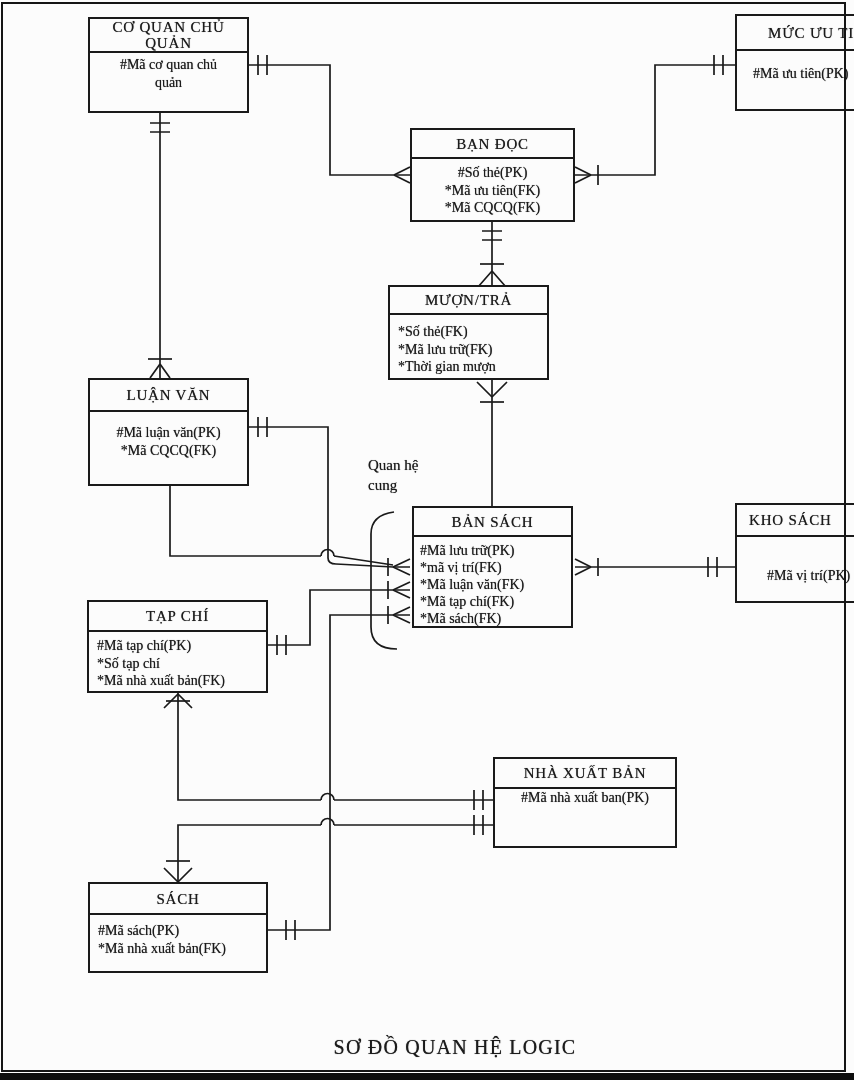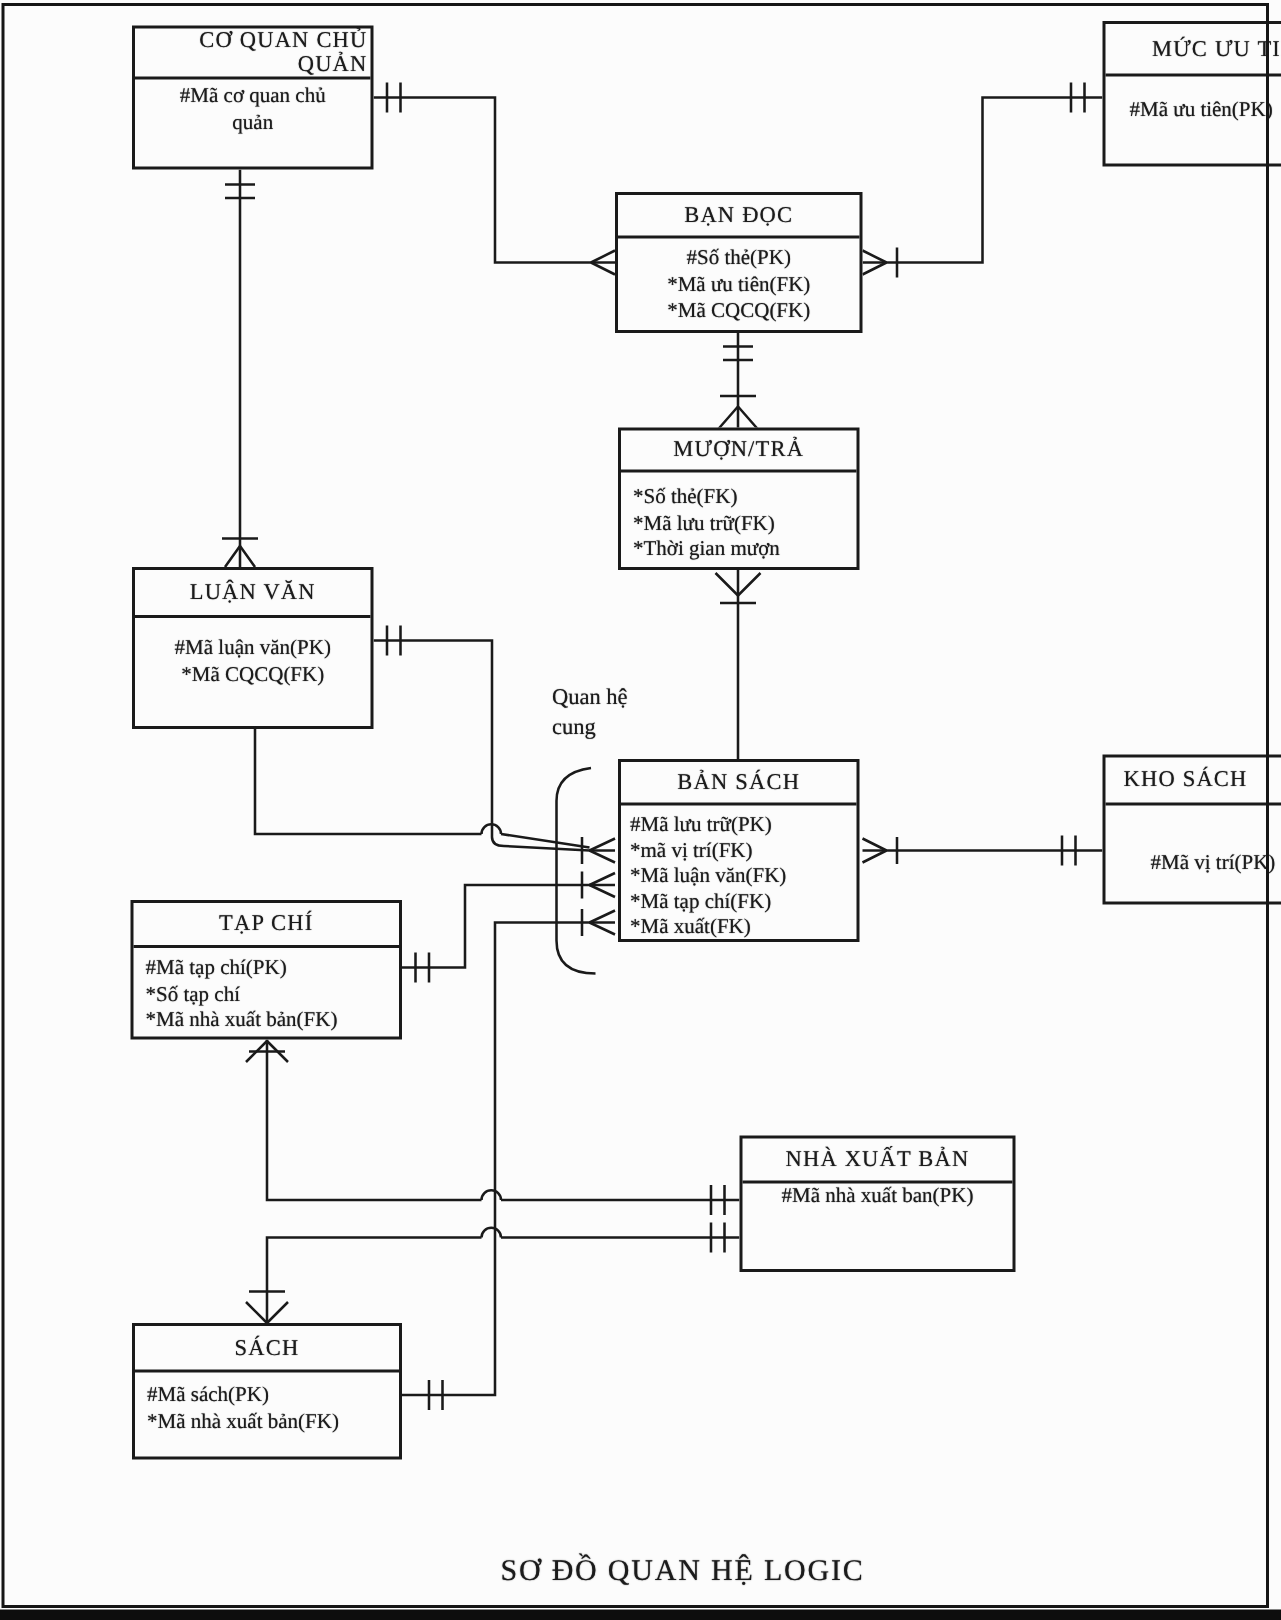--- a/index.html
+++ b/index.html
@@ -24,21 +24,21 @@
     background:#fcfcfc;
     border:2px solid #1a1a1a;
     box-sizing:border-box;
     text-shadow:0 0 0.7px rgba(25,25,25,0.75);
   }
   .entity-header{
     border-bottom:2px solid #1a1a1a;
     box-sizing:border-box;
     display:flex;align-items:center;justify-content:center;
     font-size:15px;letter-spacing:0.8px;
-    text-align:right;line-height:16px;
+    text-align:center;line-height:16px;
     padding:1px 2px;
   }
   .entity-header.left{justify-content:flex-start;text-align:left;}
   .entity-attrs{
     font-size:14px;line-height:17.5px;
     box-sizing:border-box;
   }
   .entity-attrs.center{text-align:center;}
   .entity-attrs.left{text-align:left;}
   .attr{white-space:normal;}
@@ -161,21 +161,21 @@
 
   <div class="entity" style="left:410px;top:128px;width:165px;height:94px">
     <div class="entity-header" style="height:29px">BẠN ĐỌC</div>
     <div class="entity-attrs center" style="padding-top:5px">
       <div class="attr">#Số thẻ(PK)</div>
       <div class="attr">*Mã ưu tiên(FK)</div>
       <div class="attr">*Mã CQCQ(FK)</div>
     </div>
   </div>
 
-  <div class="entity" style="left:412px;top:285px;width:161px;height:95px">
+  <div class="entity" style="left:388px;top:285px;width:161px;height:95px">
     <div class="entity-header" style="height:28px">MƯỢN/TRẢ</div>
     <div class="entity-attrs left" style="padding:8px 0 0 8px">
       <div class="attr">*Số thẻ(FK)</div>
       <div class="attr">*Mã lưu trữ(FK)</div>
       <div class="attr">*Thời gian mượn</div>
     </div>
   </div>
 
   <div class="entity" style="left:88px;top:378px;width:161px;height:108px">
     <div class="entity-header" style="height:32px">LUẬN VĂN</div>
@@ -185,21 +185,21 @@
     </div>
   </div>
 
   <div class="entity" style="left:412px;top:506px;width:161px;height:122px">
     <div class="entity-header" style="height:29px">BẢN SÁCH</div>
     <div class="entity-attrs left" style="padding:5px 0 0 6px;line-height:17px">
       <div class="attr">#Mã lưu trữ(PK)</div>
       <div class="attr">*mã vị trí(FK)</div>
       <div class="attr">*Mã luận văn(FK)</div>
       <div class="attr">*Mã tạp chí(FK)</div>
-      <div class="attr">*Mã xuất(FK)</div>
+      <div class="attr">*Mã sách(FK)</div>
     </div>
   </div>
 
   <div class="entity" style="left:735px;top:503px;width:240px;height:100px">
     <div class="entity-header left" style="height:32px;padding-left:12px">KHO SÁCH</div>
     <div class="entity-attrs left" style="padding:30px 0 0 30px">
       <div class="attr">#Mã vị trí(PK)</div>
     </div>
   </div>
 

